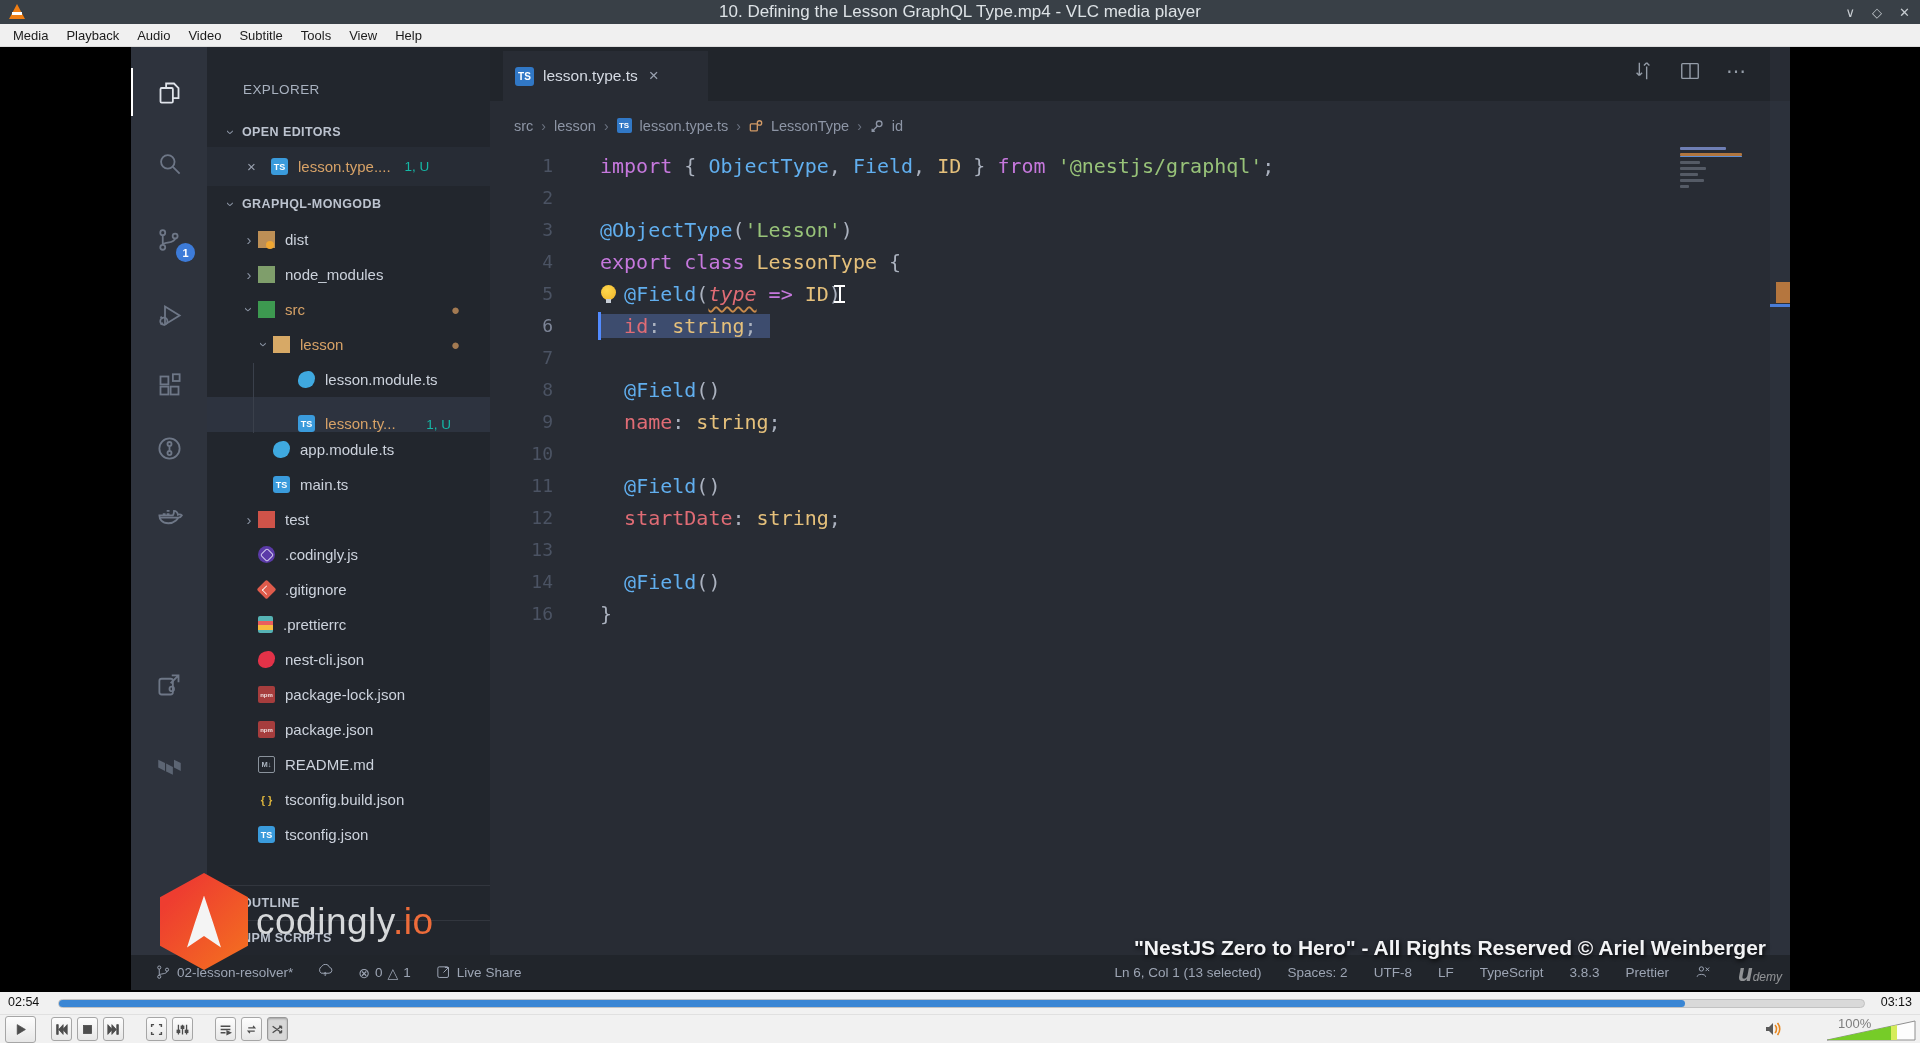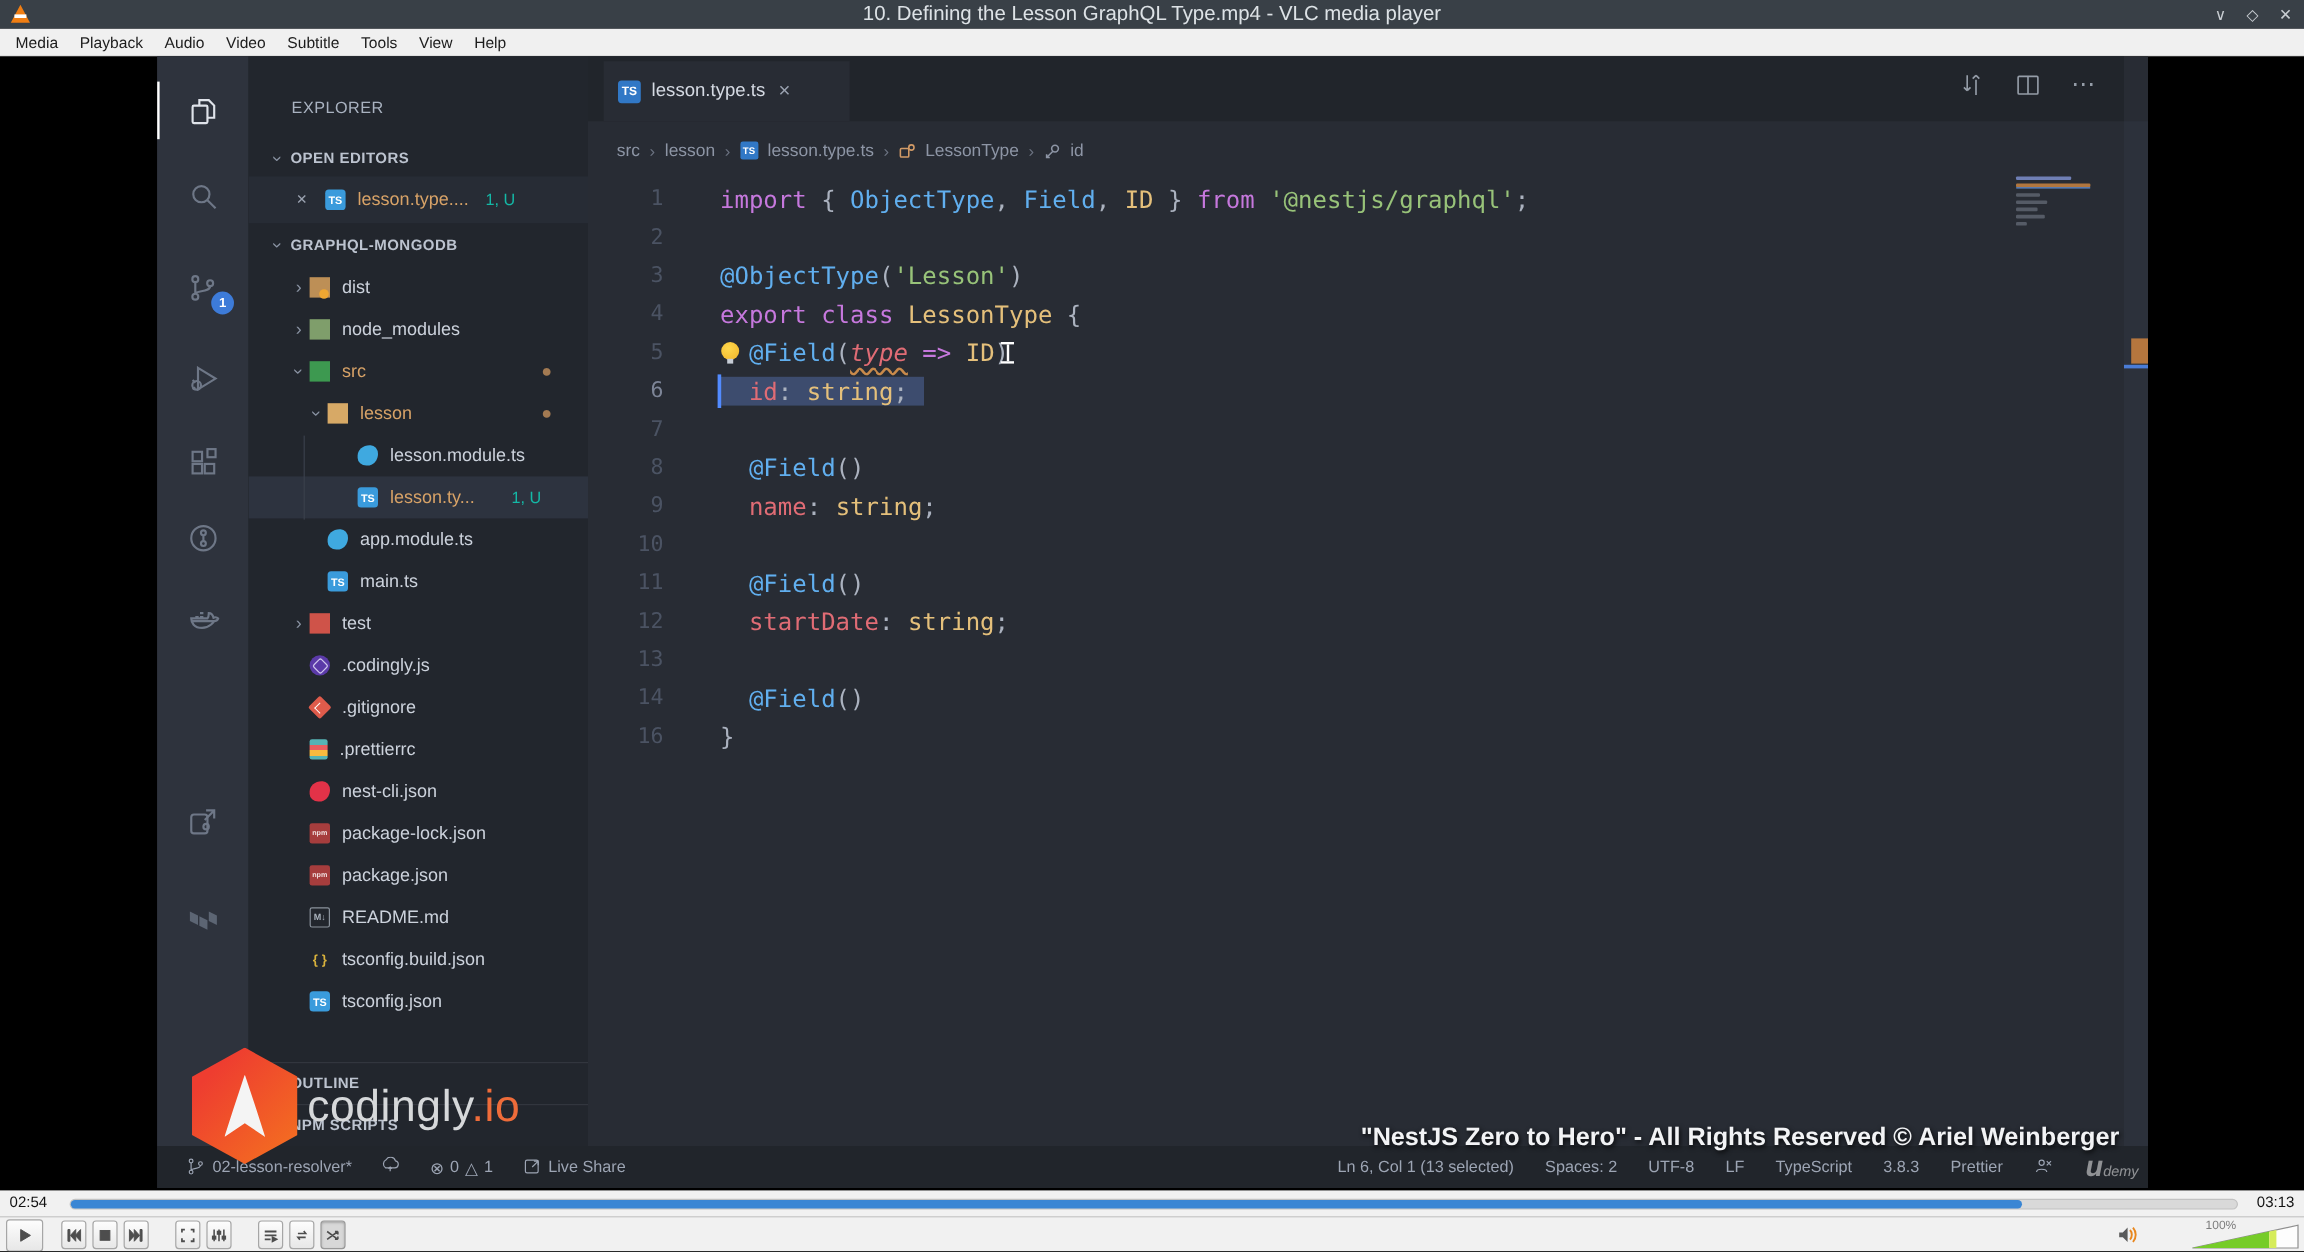--- a/index.html
+++ b/index.html
@@ -37,21 +37,21 @@
   #exp-title{padding:35px 0 0 36px;height:70px;font-size:13.5px;color:#a9b2c0;letter-spacing:.4px;}
   .sec-h{height:30px;display:flex;align-items:center;font-size:12.5px;font-weight:bold;color:#bcc3cf;letter-spacing:.4px;}
   .sec-h .chv{width:21px;text-align:center;font-weight:normal;}
   .chv{color:#8a93a3;font-size:15px;display:inline-block;}
   .chv.open{transform:rotate(90deg);}
   #oe-h{padding-left:14px;}
   .oe-item{height:39px;display:flex;align-items:center;padding-left:40px;background:#272c35;font-size:15px;}
   .oe-close{width:24px;color:#9aa2b0;font-size:15px;}
   #proj-h{padding-left:14px;height:36px;}
   .row{height:35px;display:flex;align-items:center;font-size:15px;color:#ccd2dc;position:relative;}
-  .row.sel{background:#2d333f;}
+  .row.sel{background:#2d333f;align-items:flex-end;}
   .row .chvslot{width:18px;flex:none;text-align:center;}
   .lbl-mod{color:#d7a267;}
   .dot{margin-left:auto;margin-right:30px;color:#a37a52;font-size:15px;}
   .badge{margin-left:auto;margin-right:26px;color:#14b8a6;font-size:13.5px;}
   .oe-item .badge{margin-left:14px;margin-right:0;}
   .lvl1{padding-left:33px;} .lvl2{padding-left:48px;} .lvl3{padding-left:73px;}
   #indent-guide{position:absolute;left:46px;top:316px;width:1px;height:70px;background:#3a404b;}
   #outline-h{position:absolute;left:0;top:838px;width:283px;height:35px;border-top:1px solid #32363e;padding-left:35px;}
   #npm-h{position:absolute;left:0;top:873px;width:283px;height:35px;border-top:1px solid #32363e;padding-left:35px;}
 
@@ -138,21 +138,21 @@
   #seek-track{position:absolute;left:58px;right:55px;top:7px;height:9px;background:#d9d9d9;border:1px solid #c2c2c2;border-radius:5px;}
   #seek-fill{position:absolute;left:0;top:0;bottom:0;width:90.1%;background:#3a86d4;border-radius:5px;}
   #controlsrow{position:absolute;left:0;top:1014px;width:1920px;height:29px;background:#f1f1f1;border-top:1px solid #e0e0e0;display:flex;align-items:center;padding-left:5px;}
   .vbtn{height:24px;width:21px;margin-right:5px;background:linear-gradient(#fdfdfd,#e7e7e7);border:1px solid #a6a6a6;border-radius:3px;display:flex;align-items:center;justify-content:center;}
   .vbtn svg{width:13px;height:13px;fill:#4d4d4d;stroke:#4d4d4d;}
   #btn-play{width:31px;height:27px;margin-right:15px;}
   .vgap{margin-left:17px;}
   .vbtn.pressed{background:#d8d8d8;border-color:#989898;box-shadow:inset 0 1px 2px rgba(0,0,0,.25);}
   #vol{position:absolute;left:1762px;top:0;width:156px;height:29px;}
   #vol-speaker{position:absolute;left:2px;top:6px;}
-  #vol-label{position:absolute;left:76px;top:1px;font-size:10px;color:#7d7d7d;}
+  #vol-label{position:absolute;left:76px;top:1px;font-size:13px;color:#7d7d7d;}
   #vol-wedge{position:absolute;left:64px;bottom:3px;}
 </style>
 </head>
 <body>
 
 <div id="root">
 
   <div id="titlebar">
     <div id="vlc-cone"></div>
     <div id="win-title">10. Defining the Lesson GraphQL Type.mp4 - VLC media player</div>

